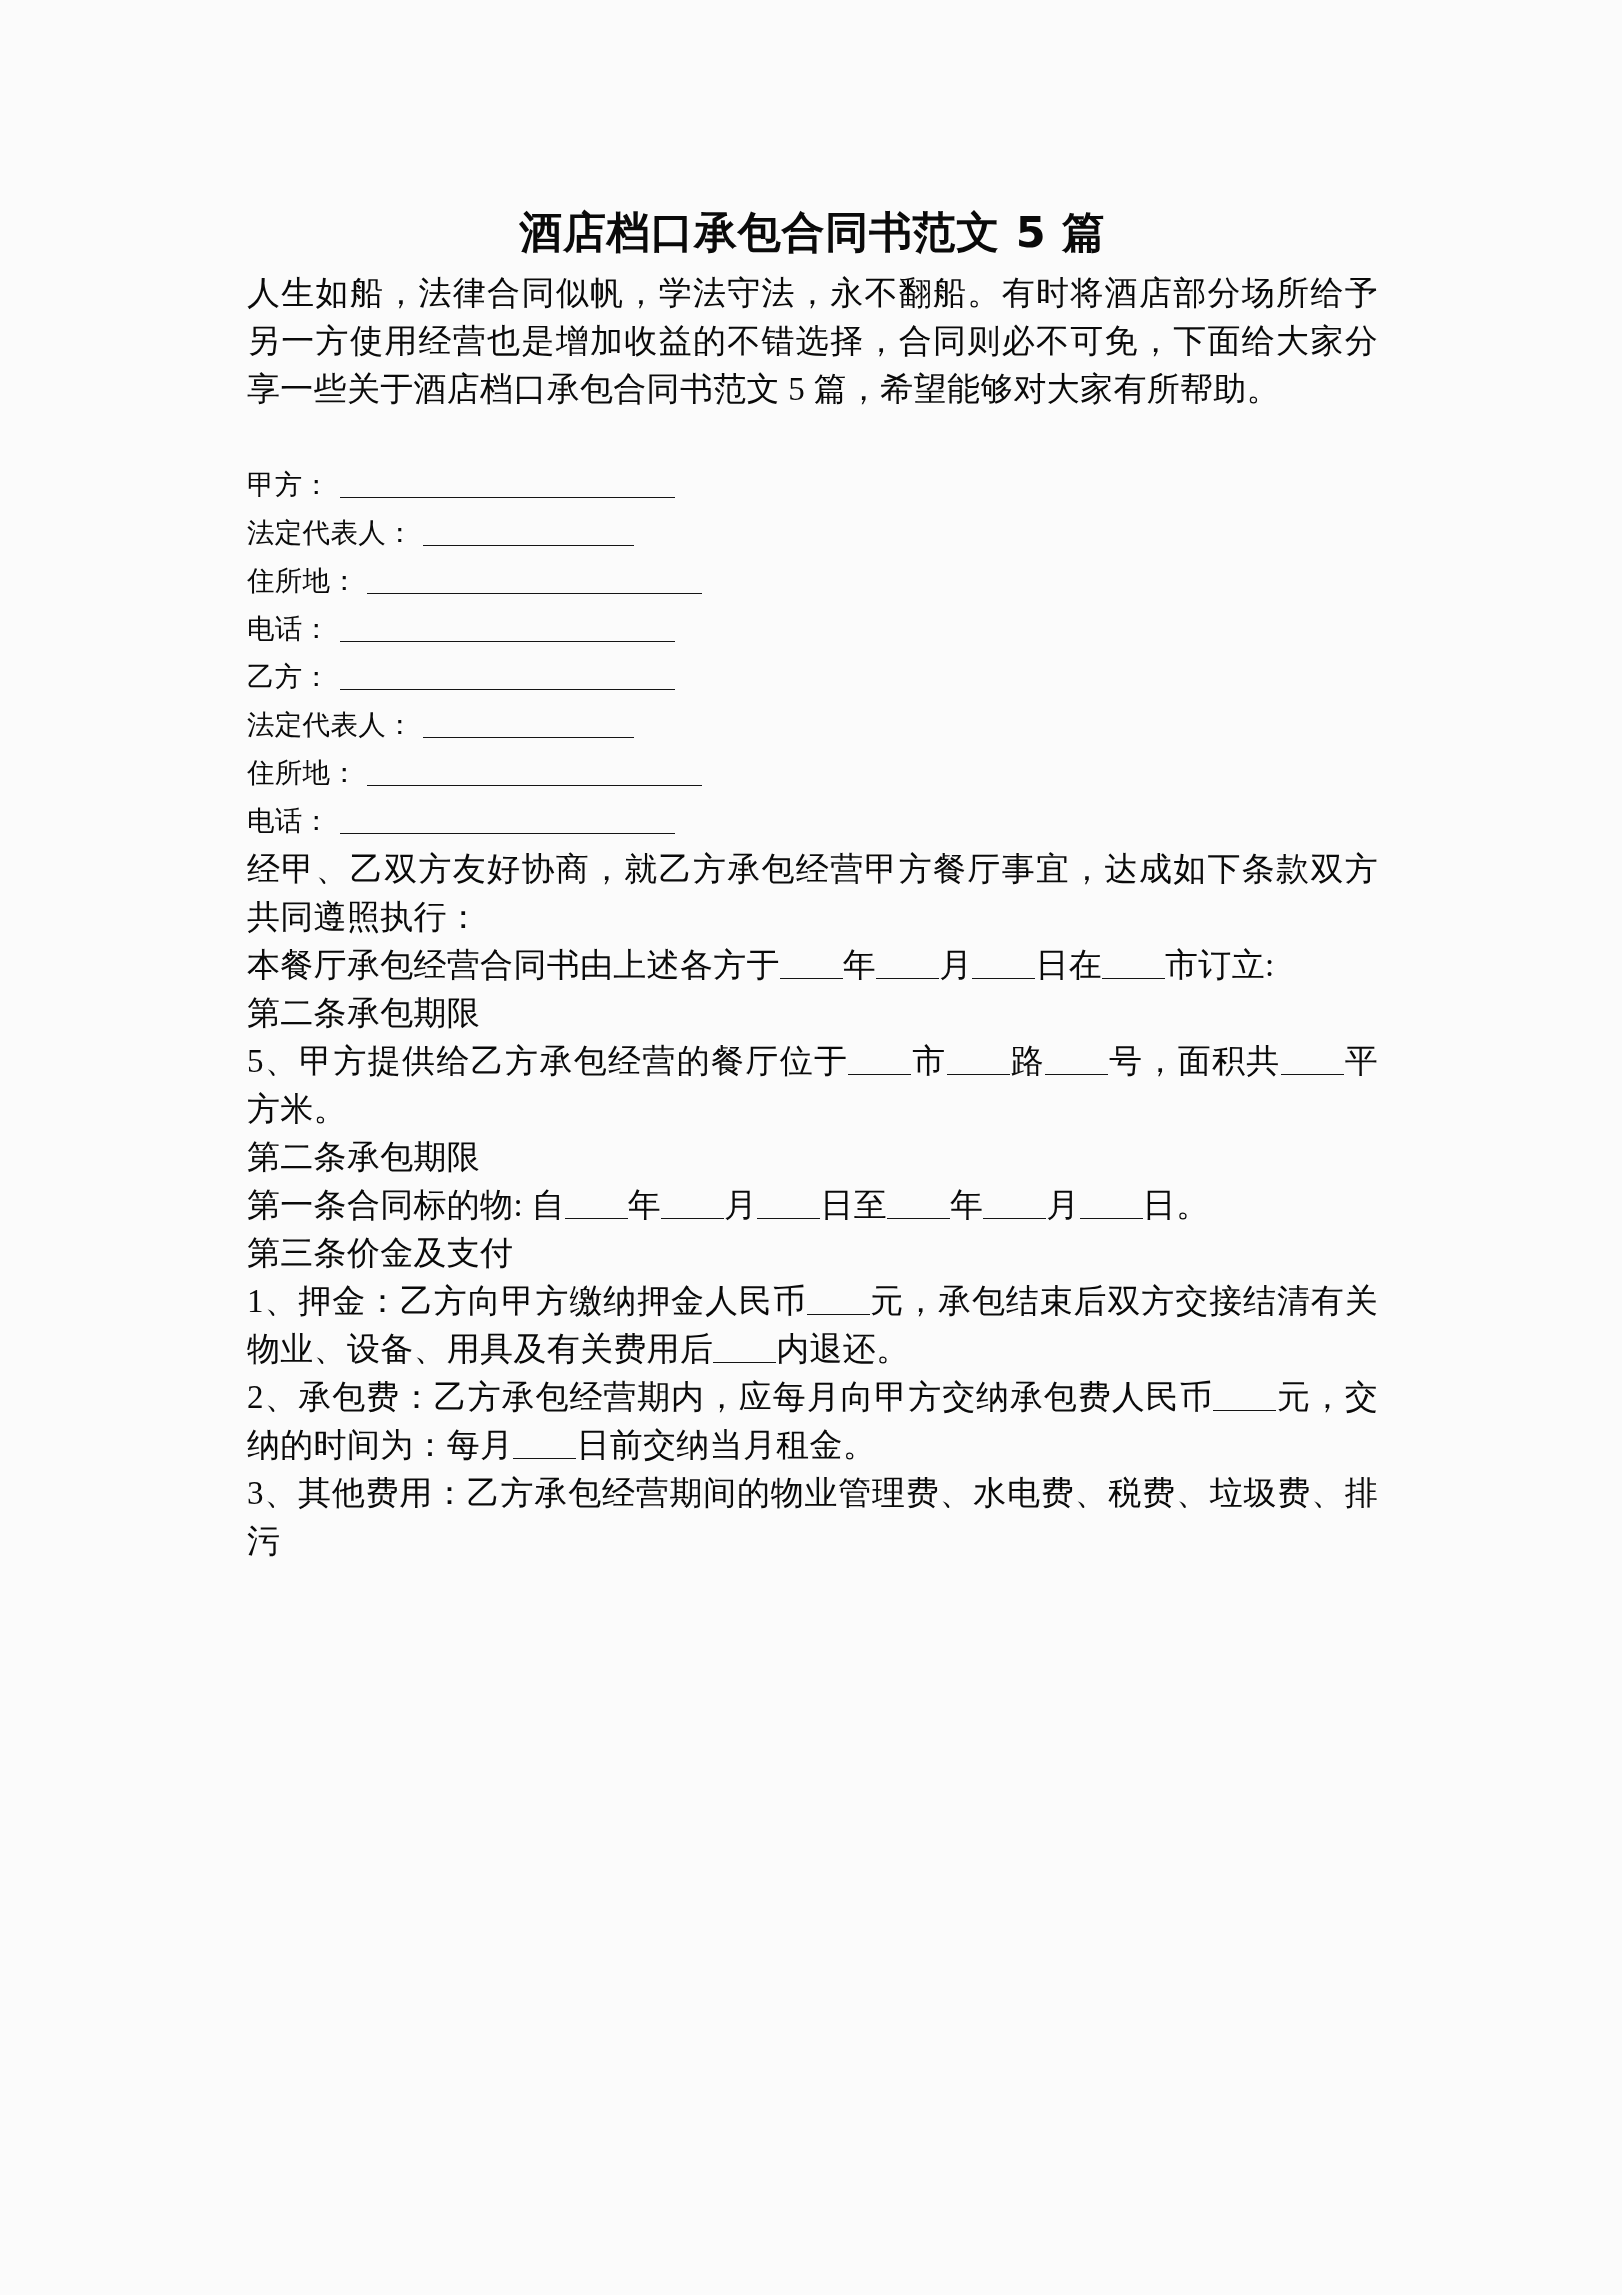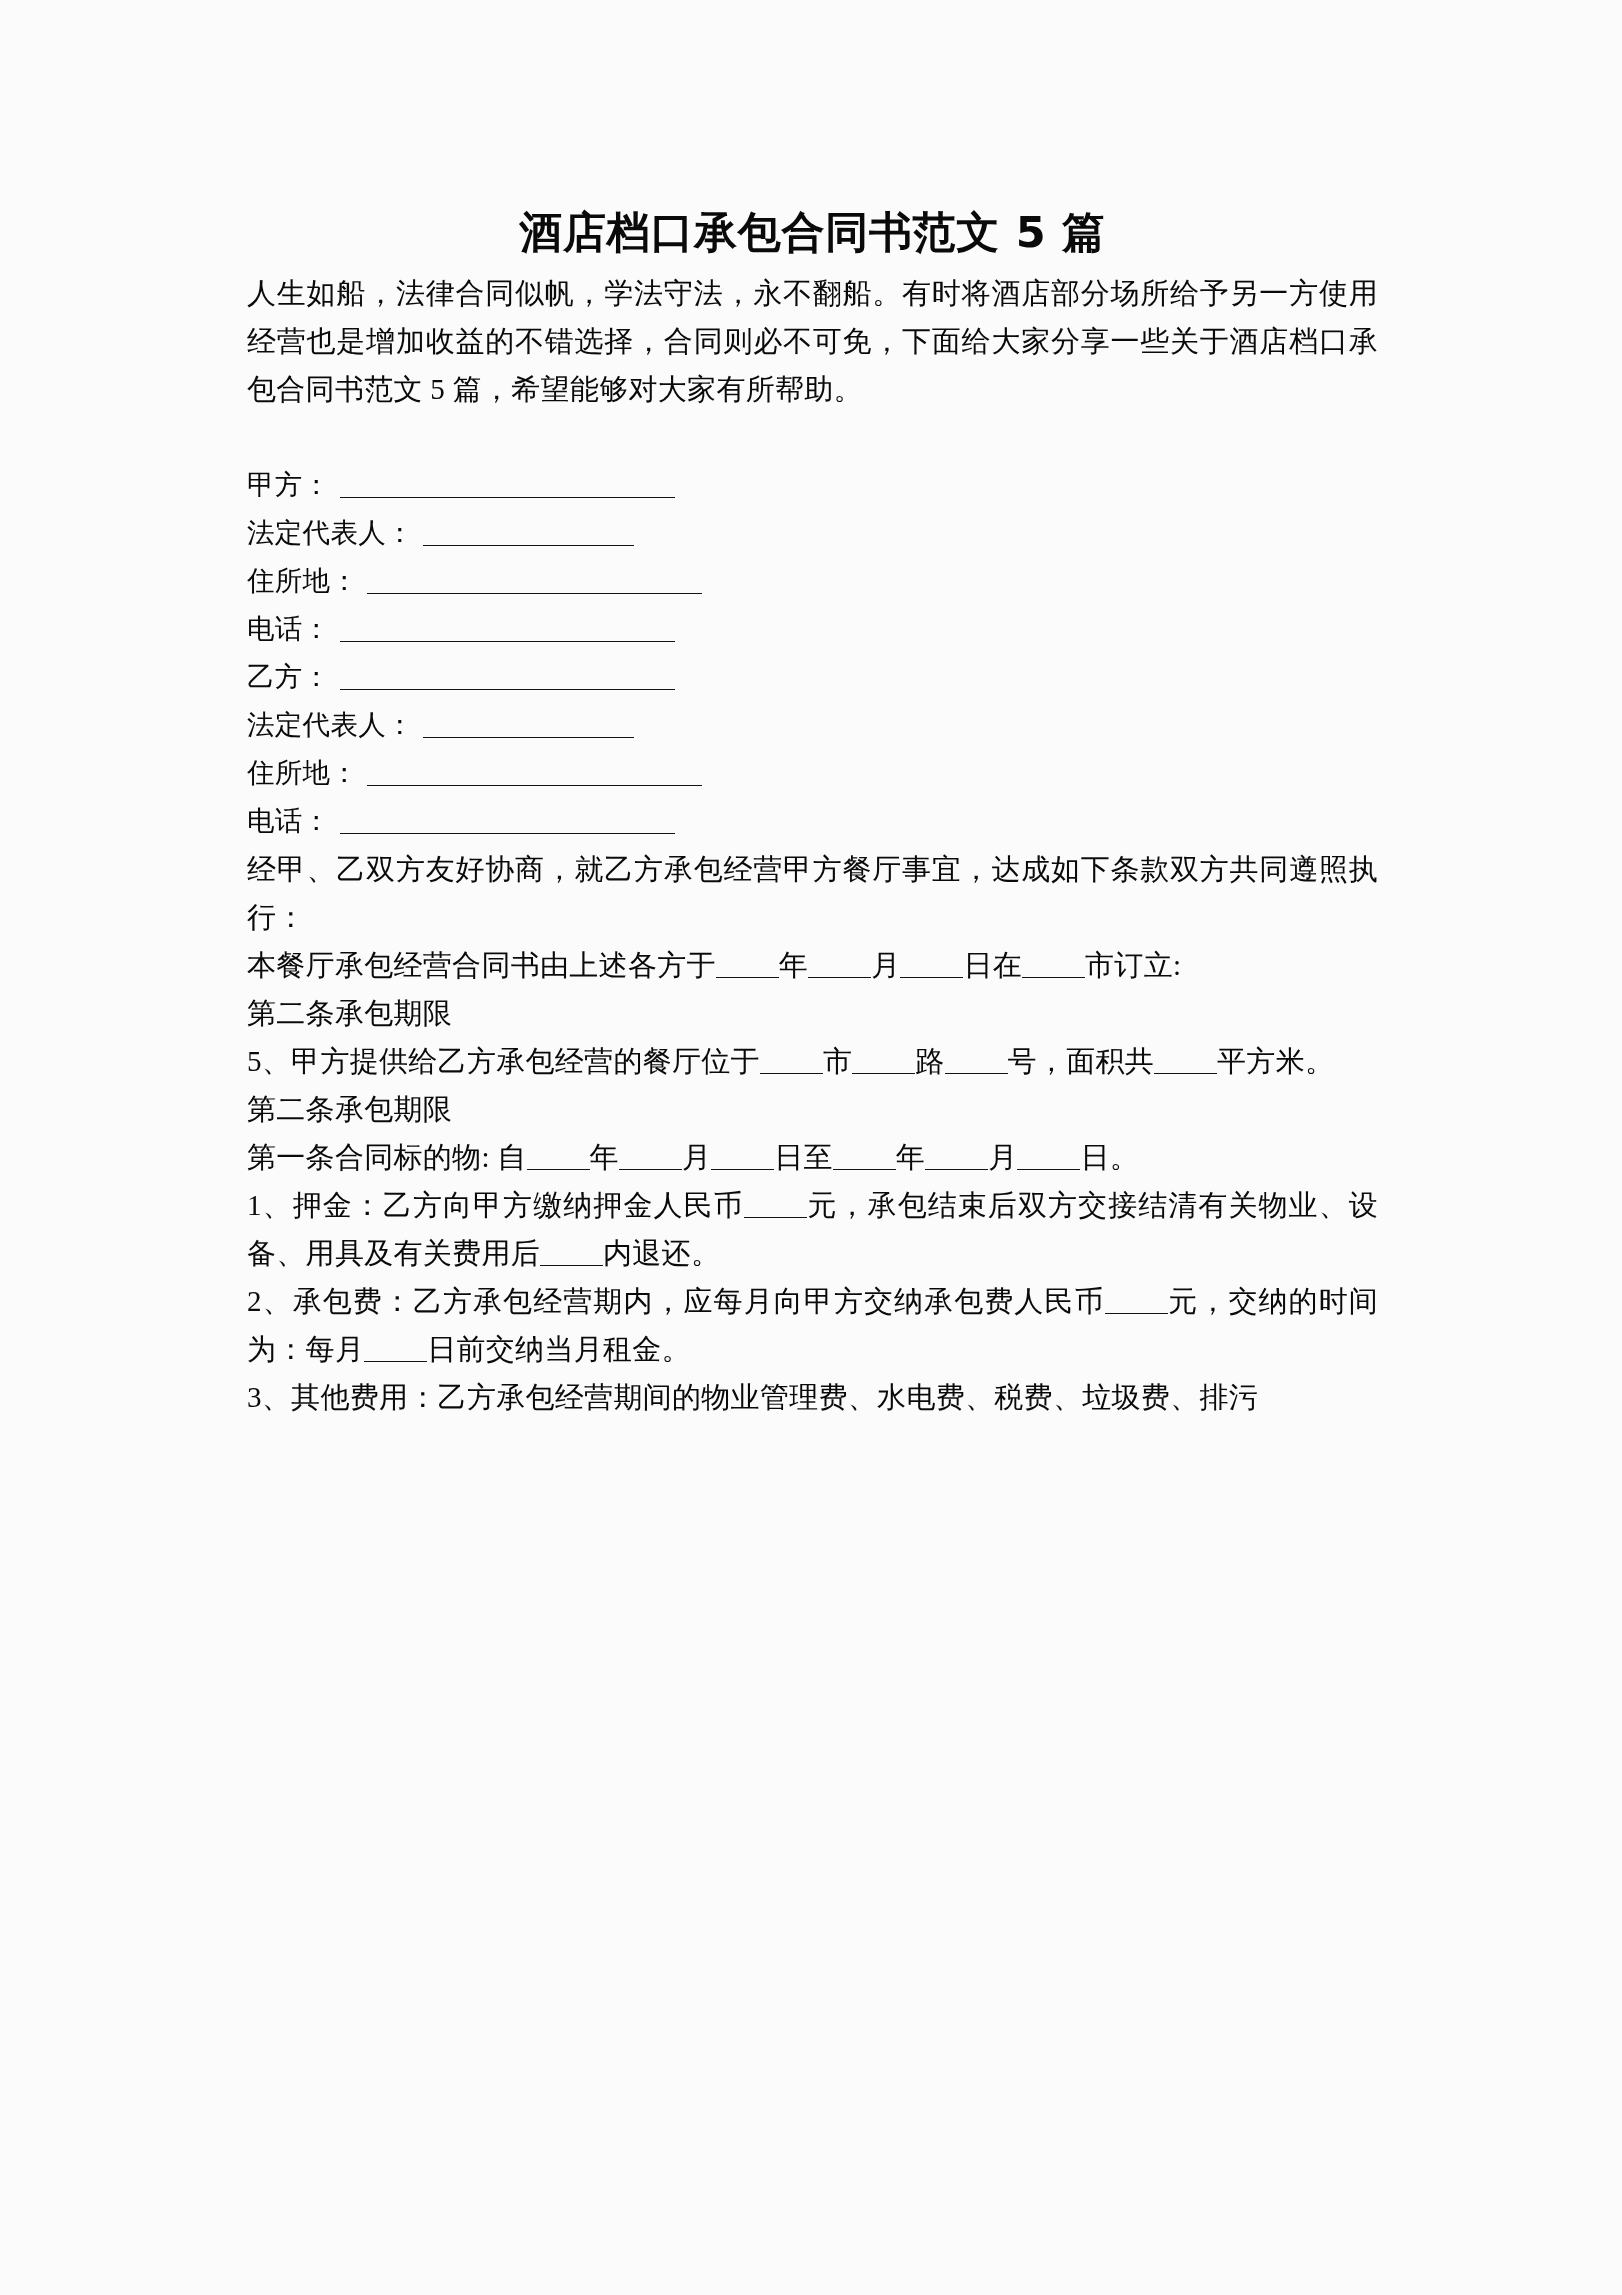--- a/index.html
+++ b/index.html
@@ -31,21 +31,21 @@
     font-size: 43px;
     line-height: 56px;
     text-align: center;
     letter-spacing: 0.7px;
     margin: 0 0 9.2px 0;
     white-space: nowrap;
   }
 
   
   .para {
-    font-size: 29px;
+    font-size: 33px;
     line-height: 48px;
     text-align: justify;
     text-justify: inter-ideograph;
     margin: 0;
     letter-spacing: 0.3px;
   }
 
   .intro {
     margin-bottom: 0;
   }
@@ -135,20 +135,21 @@
 
   <p class="para">第二条承包期限</p>
 
   <p class="para"><span>5、甲方提供给乙方承包经营的餐厅位于</span><span class="blank"></span><span>市</span><span class="blank"></span><span>路</span><span class="blank"></span><span>号，面积共</span><span class="blank"></span><span>平方米。</span></p>
 
 
   <p class="para">第二条承包期限</p>
 
   <p class="para"><span>第一条合同标的物: 自</span><span class="blank"></span><span>年</span><span class="blank"></span><span>月</span><span class="blank"></span><span>日至</span><span class="blank"></span><span>年</span><span class="blank"></span><span>月</span><span class="blank"></span><span>日。</span></p>
 
+  <p class="para">第三条价金及支付</p>
 
   <p class="para"><span>1、押金：乙方向甲方缴纳押金人民币</span><span class="blank"></span><span>元，承包结束后双方交接结清有关物业、设备、用具及有关费用后</span><span class="blank"></span><span>内退还。</span></p>
 
   <p class="para"><span>2、承包费：乙方承包经营期内，应每月向甲方交纳承包费人民币</span><span class="blank"></span><span>元，交纳的时间为：每月</span><span class="blank"></span><span>日前交纳当月租金。</span></p>
 
   <p class="para">3、其他费用：乙方承包经营期间的物业管理费、水电费、税费、垃圾费、排污</p>
 
 </div>
 
 

